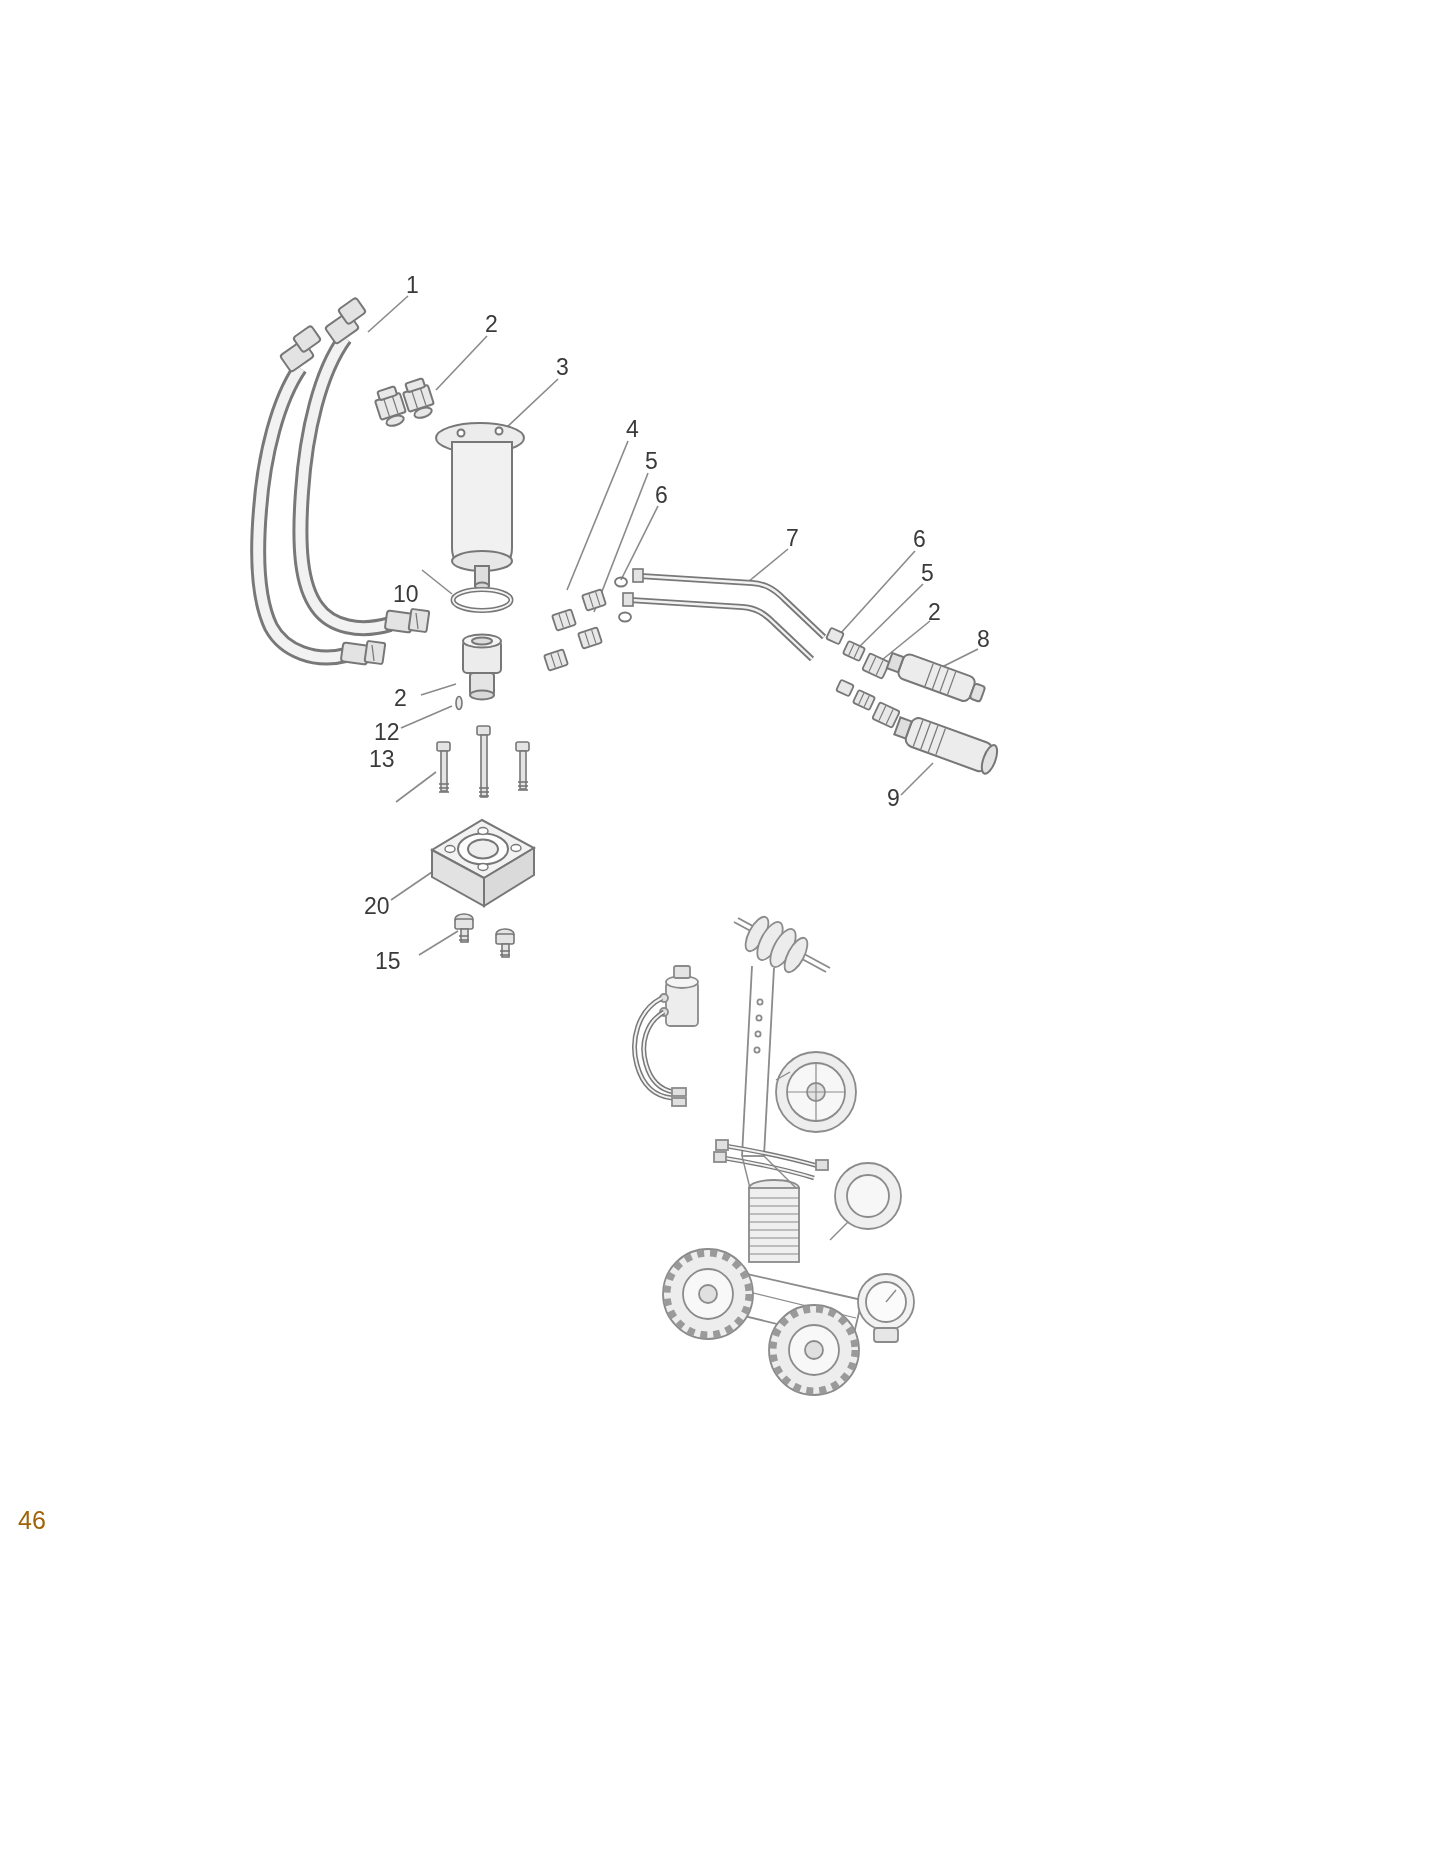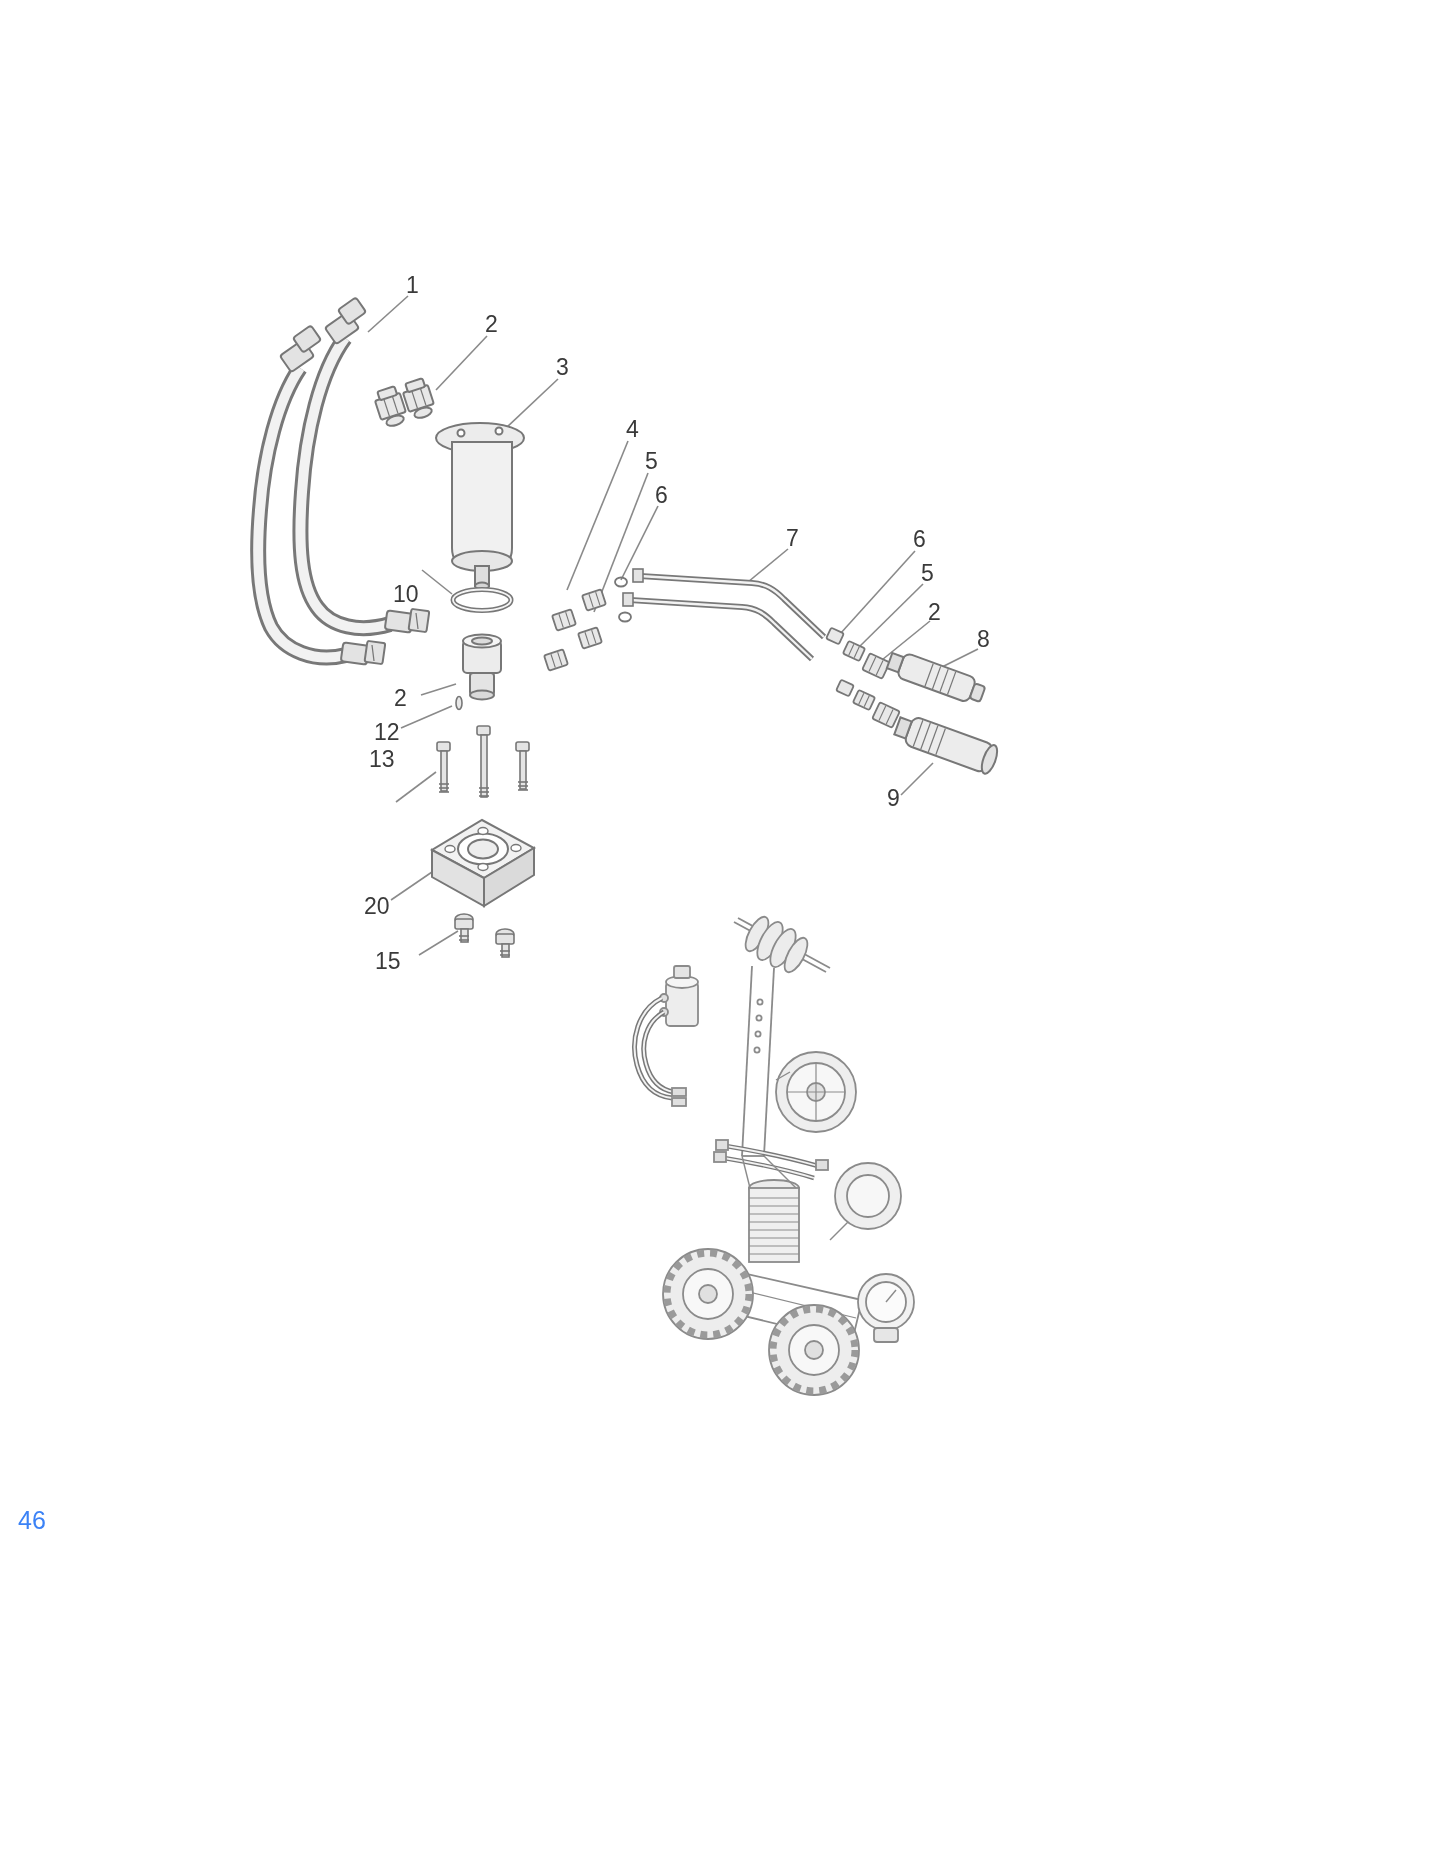--- a/index.html
+++ b/index.html
@@ -18,21 +18,21 @@
     font-weight:bold;
     font-style:italic;
     text-decoration:underline;
     color:#232323;
     letter-spacing:0.5px;
   }
   .pagenum{
     position:absolute;
     left:18px; top:1506px;
     font-size:25px;
-    color:#3b82f6;
+    color:#a16207;
   }
   .callout{
     position:absolute;
     font-size:23px;
     color:#3a3a3a;
     line-height:1;
   }
   svg.diagram{
     position:absolute;
     left:0; top:0;

